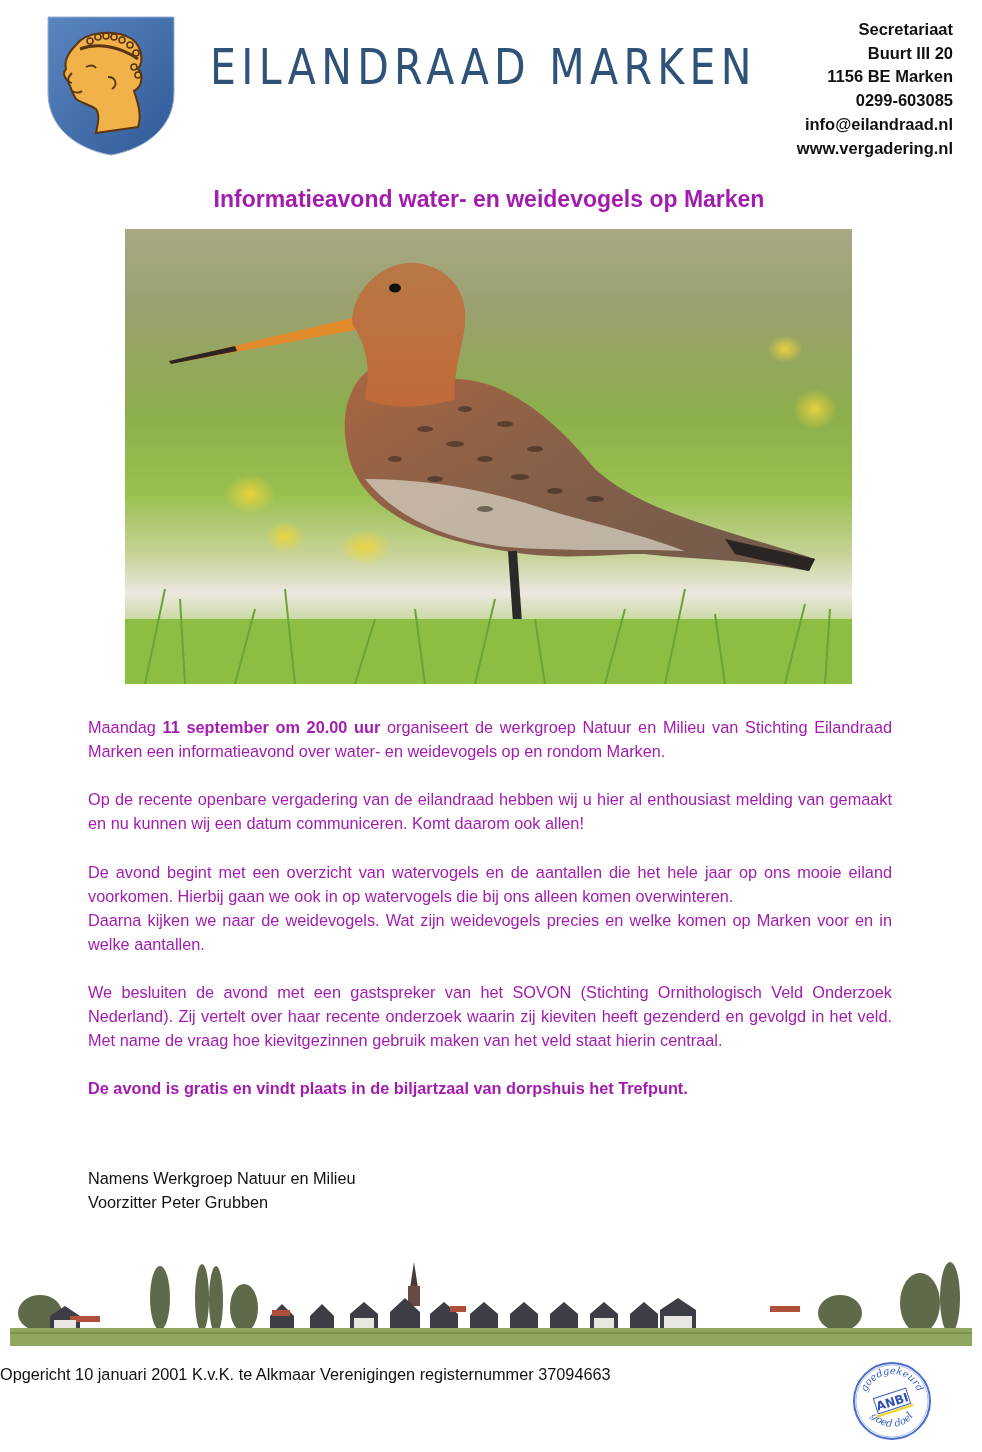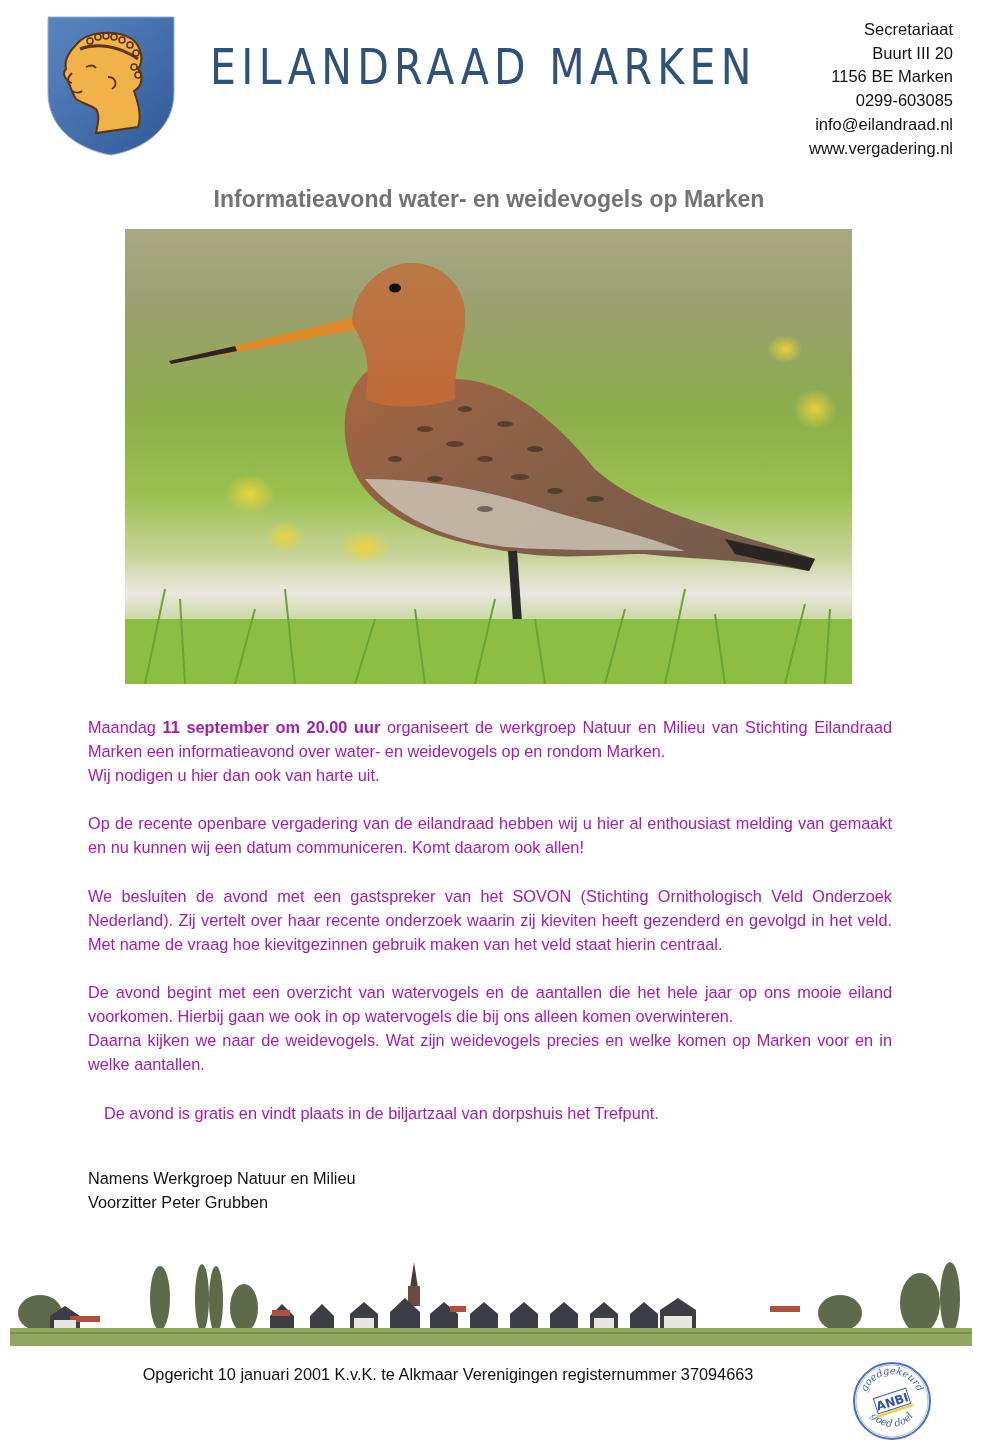--- a/index.html
+++ b/index.html
@@ -5,43 +5,43 @@
   html, body { margin: 0; padding: 0; background: #ffffff; }
   body { width: 982px; height: 1452px; position: relative; overflow: hidden;
          font-family: "Liberation Sans", sans-serif; color: #111; }
 
   
   .crest { position: absolute; left: 46px; top: 15px; width: 130px; height: 142px; }
   .org-title { position: absolute; left: 210px; top: 38px; font-family: "DejaVu Sans", sans-serif;
                font-size: 50px; letter-spacing: 6.5px; color: #2f5378; font-weight: normal;
                transform: scaleX(0.82); transform-origin: left top; white-space: nowrap; }
   .contact { position: absolute; right: 29px; top: 18px; text-align: right;
-             font-size: 16.5px; line-height: 23.7px; color: #111; }
+             font-size: 16.5px; line-height: 23.7px; color: #111; font-weight: bold; }
   .contact div { white-space: nowrap; }
 
   .doc-title { position: absolute; left: 0; width: 978px; top: 186px; text-align: center;
-               font-size: 23px; font-weight: bold; color: #737373; }
+               font-size: 23px; font-weight: bold; color: #a21caf; }
 
   
   .photo { position: absolute; left: 125px; top: 229px; width: 727px; height: 455px; overflow: hidden;
            background: linear-gradient(180deg, #a9a884 0%, #9aa06e 18%, #8cae4c 40%, #98c04e 58%, #c8d49a 72%, #ece7e0 80%, #c9d9a2 86%, #8fc14a 100%); }
 
   
   .body-text { position: absolute; left: 88px; width: 804px; top: 715px; font-size: 16.3px;
                line-height: 24.1px; color: #a21caf; }
   .body-text p { margin: 0 0 24.1px 0; text-align: justify; }
-  .body-text p.last { margin: 16px; }
+  .body-text p.last { margin: 0; font-weight: bold; }
   .body-text b { font-weight: bold; }
   .line { display: block; }
 
   .closing { position: absolute; left: 88px; top: 1166px; font-size: 16.3px; line-height: 24.1px; }
 
   
   .panorama { position: absolute; left: 10px; top: 1258px; width: 962px; height: 88px; overflow: hidden; }
-  .footer-text { position: absolute; left: 0; width: 896px; top: 1362px; text-align: center;
+  .footer-text { position: absolute; left: 0; width: 896px; top: 1362px; text-align: left;
                  font-size: 16.3px; line-height: 24.5px; }
   .anbi { position: absolute; left: 851px; top: 1360px; width: 82px; height: 82px; }
 </style>
 </head>
 <body>
 
 <div class="crest">
   <svg width="130" height="142" viewBox="0 0 130 142">
     <defs>
       <linearGradient id="sh" x1="0" y1="0" x2="1" y2="1">
@@ -156,28 +156,27 @@
         <path d="M600 455 L590 385"></path>
         <path d="M660 455 L680 375"></path>
       <path d="M700 455 L705 380"></path>
     </g>
   </svg>
 </div>
 
 <div class="body-text">
   <p>
     <span>Maandag </span><b>11 september om 20.00 uur</b><span> organiseert de werkgroep Natuur en Milieu van Stichting Eilandraad Marken een informatieavond over water- en weidevogels op en rondom Marken.</span>
-    <span class="line">Wij nodigen u hier dan ook van harte uit.</span>
   </p>
   <p>Op de recente openbare vergadering van de eilandraad hebben wij u hier al enthousiast melding van gemaakt en nu kunnen wij een datum communiceren. Komt daarom ook allen!</p>
-  <p>We besluiten de avond met een gastspreker van het SOVON (Stichting Ornithologisch Veld Onderzoek Nederland). Zij vertelt over haar recente onderzoek waarin zij kieviten heeft gezenderd en gevolgd in het veld. Met name de vraag hoe kievitgezinnen gebruik maken van het veld staat hierin centraal.</p>
   <p>
     <span>De avond begint met een overzicht van watervogels en de aantallen die het hele jaar op ons mooie eiland voorkomen. Hierbij gaan we ook in op watervogels die bij ons alleen komen overwinteren.</span>
     <span class="line">Daarna kijken we naar de weidevogels. Wat zijn weidevogels precies en welke komen op Marken voor en in welke aantallen.</span>
   </p>
+  <p>We besluiten de avond met een gastspreker van het SOVON (Stichting Ornithologisch Veld Onderzoek Nederland). Zij vertelt over haar recente onderzoek waarin zij kieviten heeft gezenderd en gevolgd in het veld. Met name de vraag hoe kievitgezinnen gebruik maken van het veld staat hierin centraal.</p>
   <p class="last">De avond is gratis en vindt plaats in de biljartzaal van dorpshuis het Trefpunt.</p>
 </div>
 
 <div class="closing">
   <div>Namens Werkgroep Natuur en Milieu</div>
   <div>Voorzitter Peter Grubben</div>
 </div>
 
 <div class="panorama">
   <svg width="962" height="88" viewBox="0 0 962 88">

